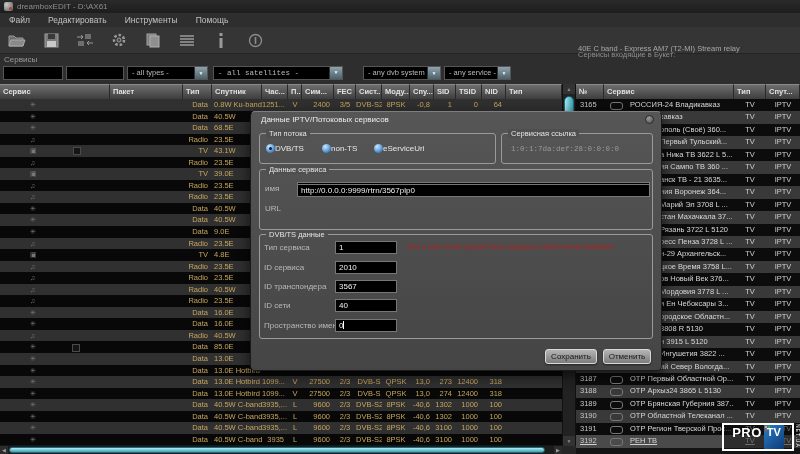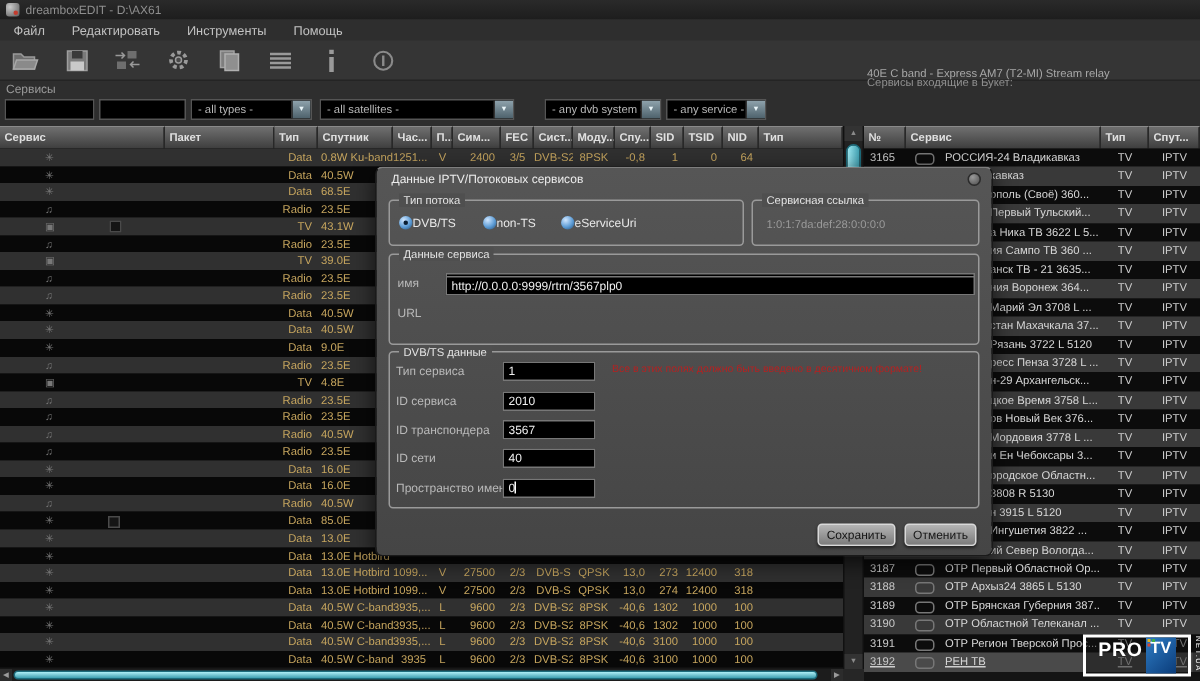--- a/index.html
+++ b/index.html
@@ -77,21 +77,21 @@
           box-shadow:0 4px 14px rgba(0,0,0,.65);z-index:10;font-size:8px;}
   .dtitle{position:absolute;left:10px;top:3px;font-size:8px;color:#ececec;}
   .dclose{position:absolute;right:7px;top:3px;width:9px;height:9px;border-radius:50%;border:1px solid #2b2b2b;
           background:radial-gradient(circle at 35% 30%,#9a9a9a,#4d4d4d);box-sizing:border-box;}
   .group{position:absolute;border:1px solid #9a9a9a;border-radius:3px;box-sizing:border-box;}
   .glabel{position:absolute;top:-5px;left:6px;background:#4f4f4f;padding:0 3px;font-size:7.5px;color:#e4e4e4;white-space:nowrap;}
   .radio{display:inline-flex;align-items:center;gap:0;position:absolute;top:10px;color:#e8e8e8;font-size:8px;}
   .rdot{width:9px;height:9px;border-radius:50%;background:radial-gradient(circle at 35% 30%,#cfe6ff,#5b9bd5 55%,#24476b);
         display:inline-block;position:relative;}
   .radio.sel .rdot::after{content:"";position:absolute;left:3px;top:3px;width:3px;height:3px;border-radius:50%;background:#0a1e33;}
-  .linkval{position:absolute;left:9px;top:11px;font-size:7.5px;color:#9a9a9a;}
+  .linkval{position:absolute;left:9px;top:11px;font-size:7.5px;color:#9a9a9a;font-family:Liberation Mono, monospace;}
   .dlabel{position:absolute;font-size:8px;color:#b9b9b9;white-space:nowrap;}
   .dinput{position:absolute;background:#000;border:1px solid #777;box-sizing:border-box;color:#f0f0f0;
           font-size:8px;line-height:11px;padding:0 3px;height:13px;overflow:hidden;white-space:nowrap;}
   .caret{display:inline-block;width:1px;height:8px;background:#fff;vertical-align:-1px;}
   .warn{position:absolute;font-size:7px;color:#b32222;white-space:nowrap;overflow:hidden;}
   .dbtn{position:absolute;height:15px;border-radius:3px;border:1px solid #d9d9d9;
         background:linear-gradient(#b5b5b5,#7c7c7c);color:#161616;font-size:8px;text-align:center;line-height:14px;
         box-shadow:0 1px 2px rgba(0,0,0,.5);box-sizing:border-box;}
 
   
@@ -178,21 +178,21 @@
   <div class="abs seclabel" style="left:4px;top:55px;">Сервисы</div>
   <div class="abs bqlabel" style="left:578px;top:50px;">Сервисы входящие в Букет:</div>
   <div class="abs bqlabel" style="left:578px;top:44px;color:#a8a8a8;">40E C band - Express AM7 (T2-MI) Stream relay</div>
 
   <input class="abs finput" style="left: 3px; top: 66px; width: 60px;" value="">
   <input class="abs finput" style="left: 66px; top: 66px; width: 58px;" value="">
   <div class="fselect" style="left:127px;top:66px;width:81px;">
     <span>- all types -</span>
     <span class="arrow">▼</span>
   </div>
-  <div class="fselect" style="left:213px;top:66px;width:130px;">
+  <div class="fselect" style="left:213px;top:66px;width:130px;font-family:Liberation Mono, monospace;">
     <span>- all satellites -</span>
     <span class="arrow">▼</span>
   </div>
   <div class="fselect" style="left:363px;top:66px;width:78px;">
     <span>- any dvb system -</span>
     <span class="arrow">▼</span>
   </div>
   <div class="fselect" style="left:444px;top:66px;width:67px;">
     <span>- any service -</span>
     <span class="arrow">▼</span>

